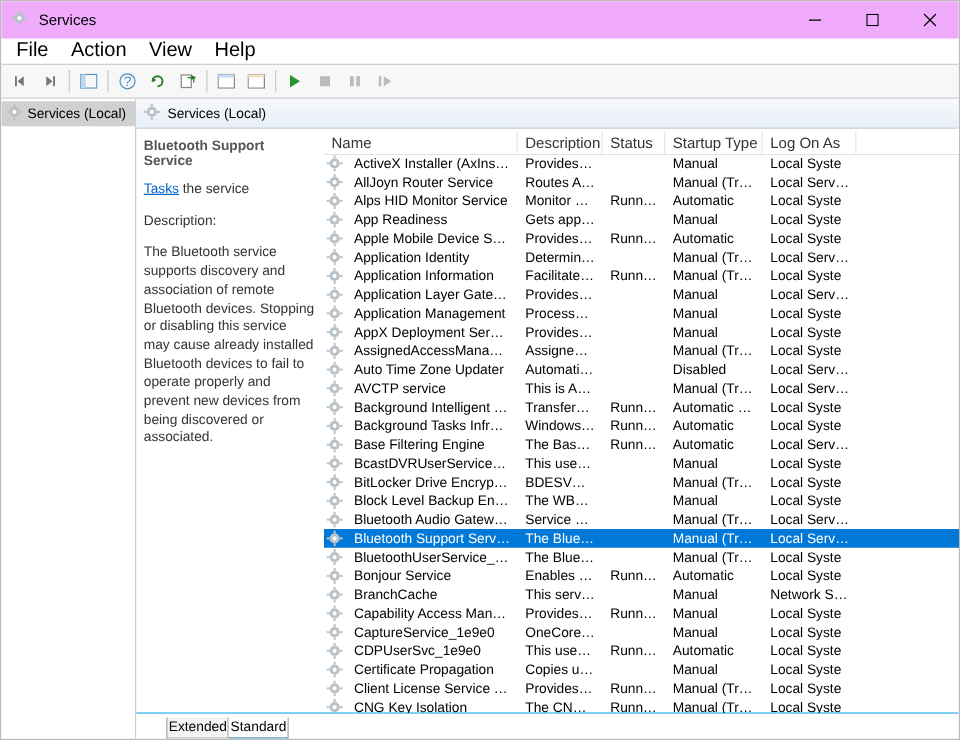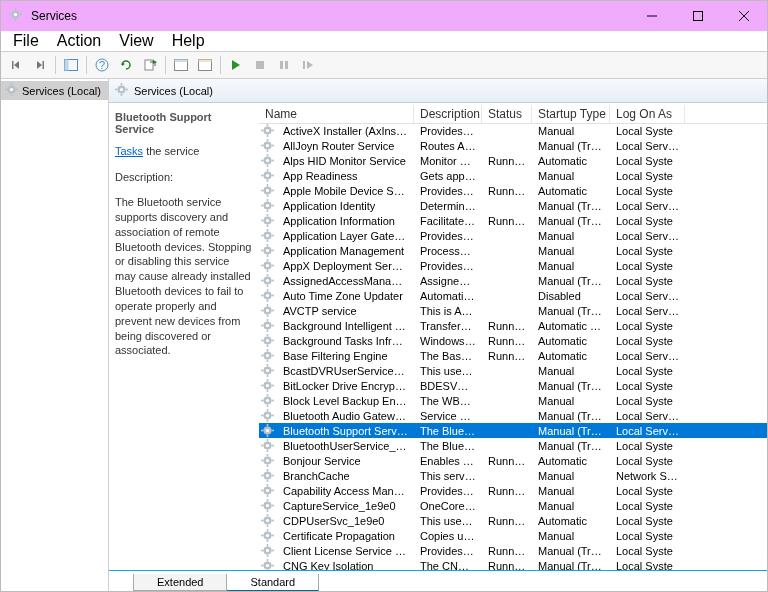--- a/index.html
+++ b/index.html
@@ -33,21 +33,21 @@
 .row.sel { background: #0078d7; color: #fff; }
 .row > div { padding: 0 6px; overflow: hidden; text-overflow: ellipsis; }
 .c-icon { width: 18px; flex: 0 0 18px; padding: 0 0 0 2px !important; display: flex; align-items: center; }
 .c-name { width: 137px; flex: 0 0 137px; }
 .c-name-h { width: 155px; flex: 0 0 155px; }
 .c-desc { width: 68px; flex: 0 0 68px; }
 .c-stat { width: 50px; flex: 0 0 50px; }
 .c-start { width: 78px; flex: 0 0 78px; }
 .c-log { width: 75px; flex: 0 0 75px; }
 .tabs { height: 20px; display: flex; align-items: flex-end; padding-left: 24px; background: #fff; }
-.tab { padding: 2px 23px; border: 1px solid #aaa; border-top: none; font-size: 11px; background: #f4f4f4; position: relative; top: 0; text-align: right; }
+.tab { padding: 2px 1px; border: 1px solid #aaa; border-top: none; font-size: 11px; background: #f4f4f4; position: relative; top: 0; text-align: right; }
 .tab.active { background: #fff; border-bottom: 1px solid #0369a1; }
 .tab:not(:first-child) { border-left: none; }
 svg.gearicon { width: 13px; height: 13px; }
 </style>
 </head>
 <body>
 
 <div class="titlebar">
   <span class="icon">
     <svg class="gearicon" viewBox="0 0 16 16">

